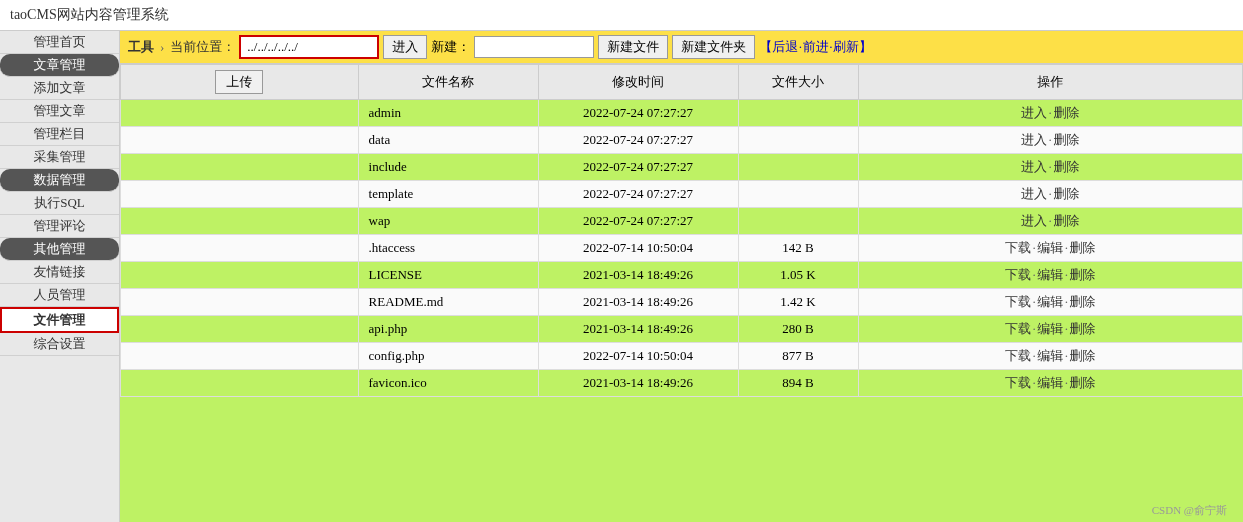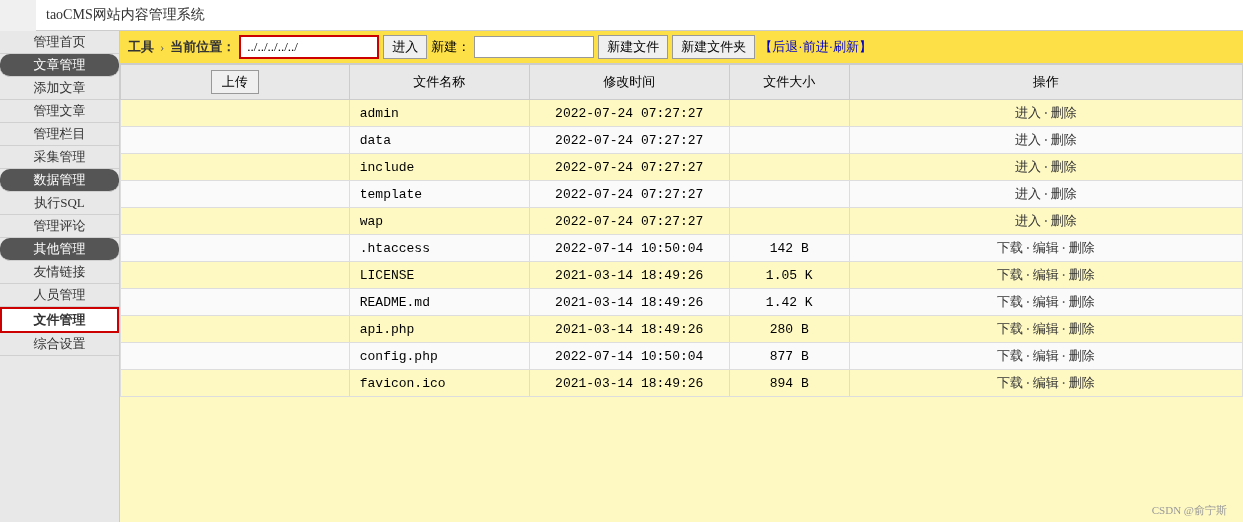--- a/index.html
+++ b/index.html
@@ -7,21 +7,20 @@
 
     .app-container { display: flex; flex-direction: column; height: 100%; }
 
     
     .title-bar {
       background: white;
       border-bottom: 1px solid #ccc;
       padding: 6px 10px;
       font-size: 14px;
       color: #333;
-      margin-left: 36px;
     }
 
     
     .main-layout { display: flex; flex: 1; overflow: hidden; }
 
     
     .sidebar {
       width: 120px;
       background: #e8e8e8;
       border-right: 1px solid #ccc;
@@ -57,21 +56,21 @@
       background: #fde047;
       border-bottom: 1px solid #ccc;
       padding: 4px 8px;
       display: flex;
       align-items: center;
       gap: 4px;
       font-size: 13px;
     }
     .toolbar-label { color: #333; font-weight: bold; }
     .toolbar-arrow { color: #666; margin: 0 2px; }
-    .toolbar-location-label { color: #333; font-weight: bold; }
+    .toolbar-location-label { color: #333; }
     .toolbar-path-input {
       border: 2px solid #cc0000;
       padding: 2px 6px;
       font-size: 13px;
       width: 140px;
       outline: none;
       font-family: inherit;
     }
     .toolbar-btn {
       background: #f0f0f0;
@@ -83,21 +82,21 @@
     }
     .toolbar-new-input {
       border: 1px solid #999;
       padding: 2px 6px;
       font-size: 13px;
       width: 120px;
       font-family: inherit;
     }
 
     
-    .file-table-wrapper { flex: 1; overflow-y: auto; background: #fef9c3; font-family: Liberation Mono, monospace; }
+    .file-table-wrapper { flex: 1; overflow-y: auto; background: #bef264; }
     .file-table { width: 100%; border-collapse: collapse; }
     .file-table thead tr { background: #e8e8e8; }
     .file-table th {
       border: 1px solid #ccc;
       padding: 5px 10px;
       text-align: center;
       font-size: 13px;
       font-weight: normal;
     }
     .file-table td {

